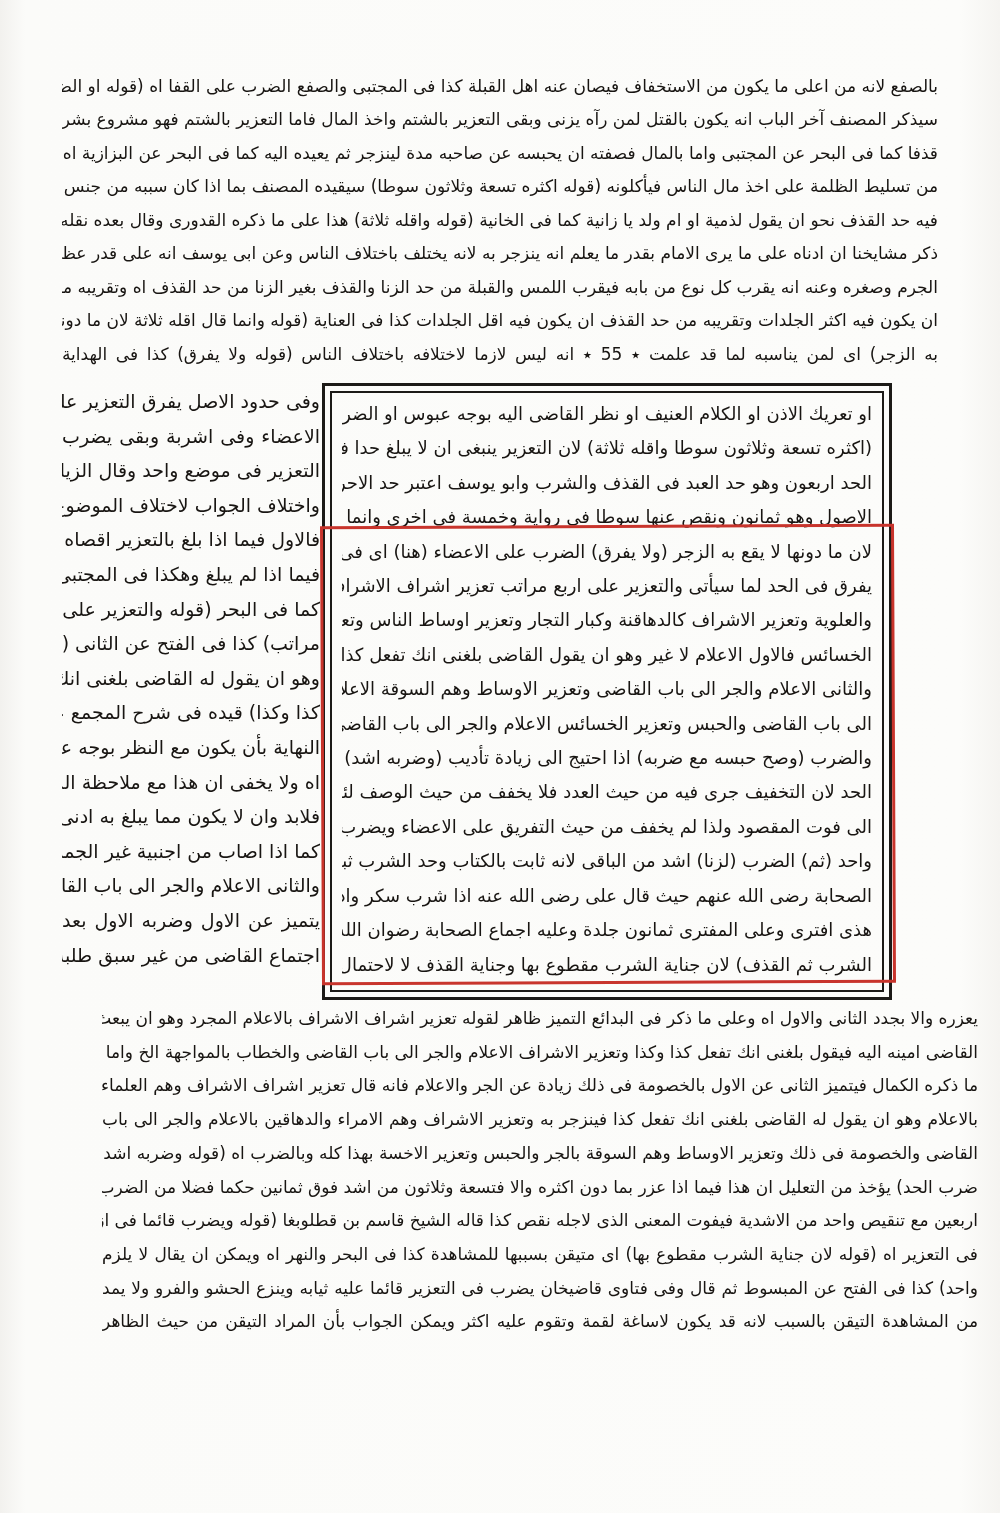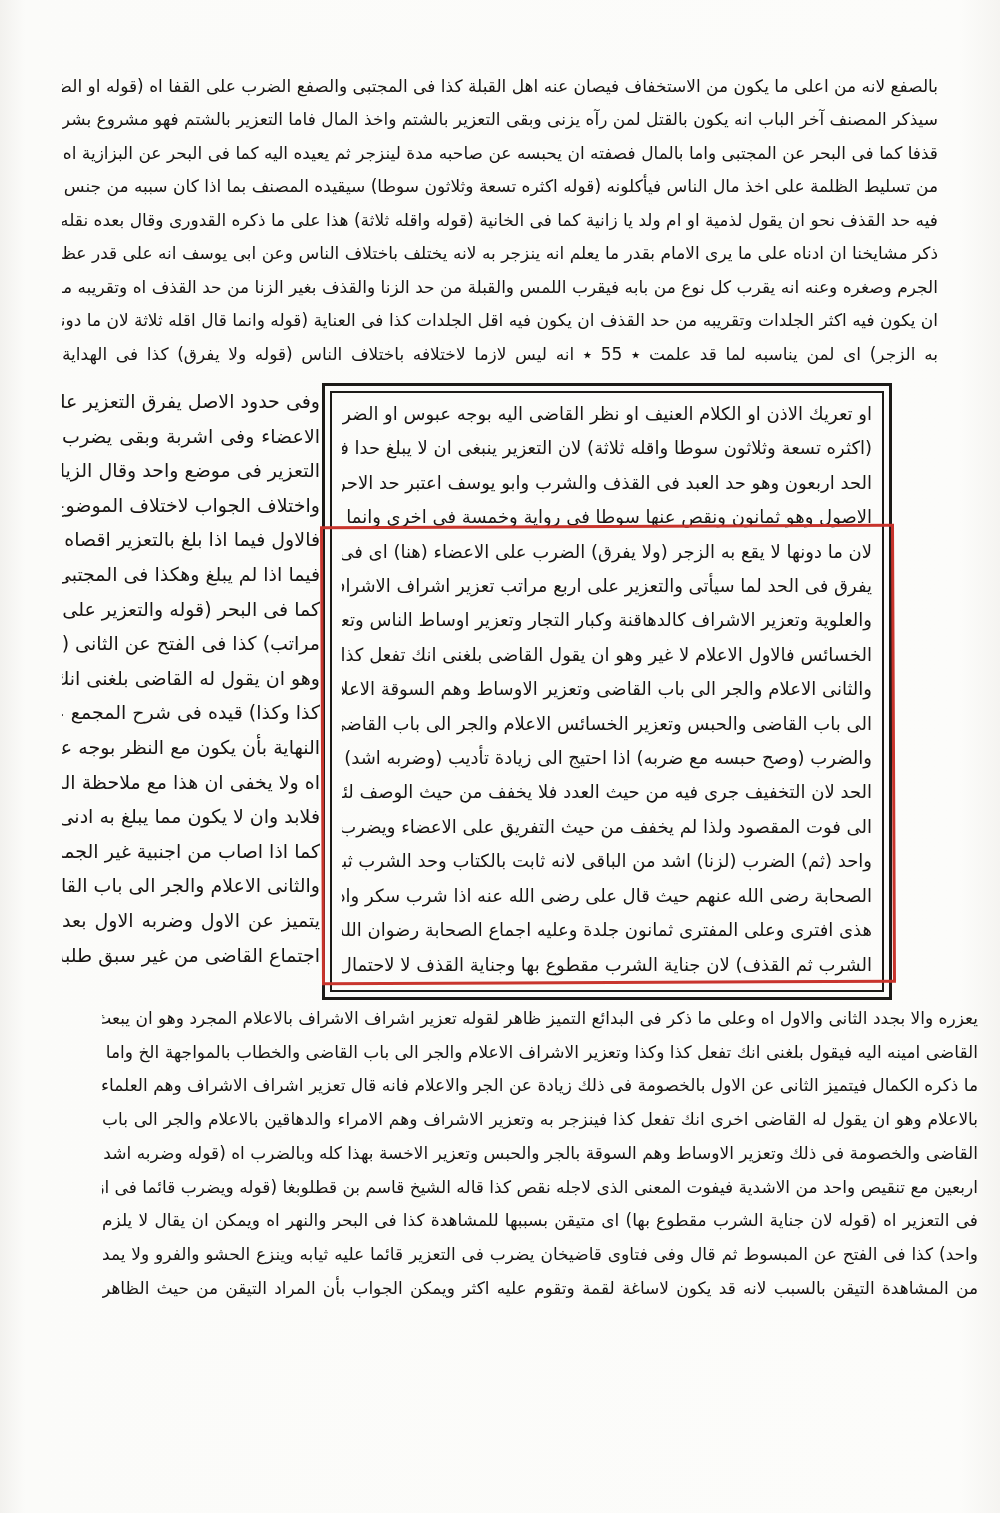--- a/index.html
+++ b/index.html
@@ -121,21 +121,22 @@
         </div>
     </div>
   </div>
 
   <div class="red-highlight"></div>
 
   <section class="block bottom-block">
       <div class="tline">يعزره والا بجدد الثانى والاول اه وعلى ما ذكر فى البدائع التميز ظاهر لقوله تعزير اشراف الاشراف بالاعلام المجرد وهو ان يبعث</div>
       <div class="tline">القاضى امينه اليه فيقول بلغنى انك تفعل كذا وكذا وتعزير الاشراف الاعلام والجر الى باب القاضى والخطاب بالمواجهة الخ واما على</div>
       <div class="tline">ما ذكره الكمال فيتميز الثانى عن الاول بالخصومة فى ذلك زيادة عن الجر والاعلام فانه قال تعزير اشراف الاشراف وهم العلماء والعلوية</div>
-      <div class="tline">بالاعلام وهو ان يقول له القاضى اخرى انك تفعل كذا فينزجر به وتعزير الاشراف وهم الامراء والدهاقين بالاعلام والجر الى باب</div>
+      <div class="tline">بالاعلام وهو ان يقول له القاضى بلغنى انك تفعل كذا فينزجر به وتعزير الاشراف وهم الامراء والدهاقين بالاعلام والجر الى باب</div>
       <div class="tline">القاضى والخصومة فى ذلك وتعزير الاوساط وهم السوقة بالجر والحبس وتعزير الاخسة بهذا كله وبالضرب اه (قوله وضربه اشد من</div>
+      <div class="tline">ضرب الحد) يؤخذ من التعليل ان هذا فيما اذا عزر بما دون اكثره والا فتسعة وثلاثون من اشد فوق ثمانين حكما فضلا من الضرب</div>
       <div class="tline">اربعين مع تنقيص واحد من الاشدية فيفوت المعنى الذى لاجله نقص كذا قاله الشيخ قاسم بن قطلوبغا (قوله ويضرب قائما فى ازار</div>
       <div class="tline">فى التعزير اه (قوله لان جناية الشرب مقطوع بها) اى متيقن بسببها للمشاهدة كذا فى البحر والنهر اه ويمكن ان يقال لا يلزم</div>
       <div class="tline">واحد) كذا فى الفتح عن المبسوط ثم قال وفى فتاوى قاضيخان يضرب فى التعزير قائما عليه ثيابه وينزع الحشو والفرو ولا يمد</div>
       <div class="tline">من المشاهدة التيقن بالسبب لانه قد يكون لاساغة لقمة وتقوم عليه اكثر ويمكن الجواب بأن المراد التيقن من حيث الظاهر</div>
     </section>
 
 </div>
 
 </body></html>

